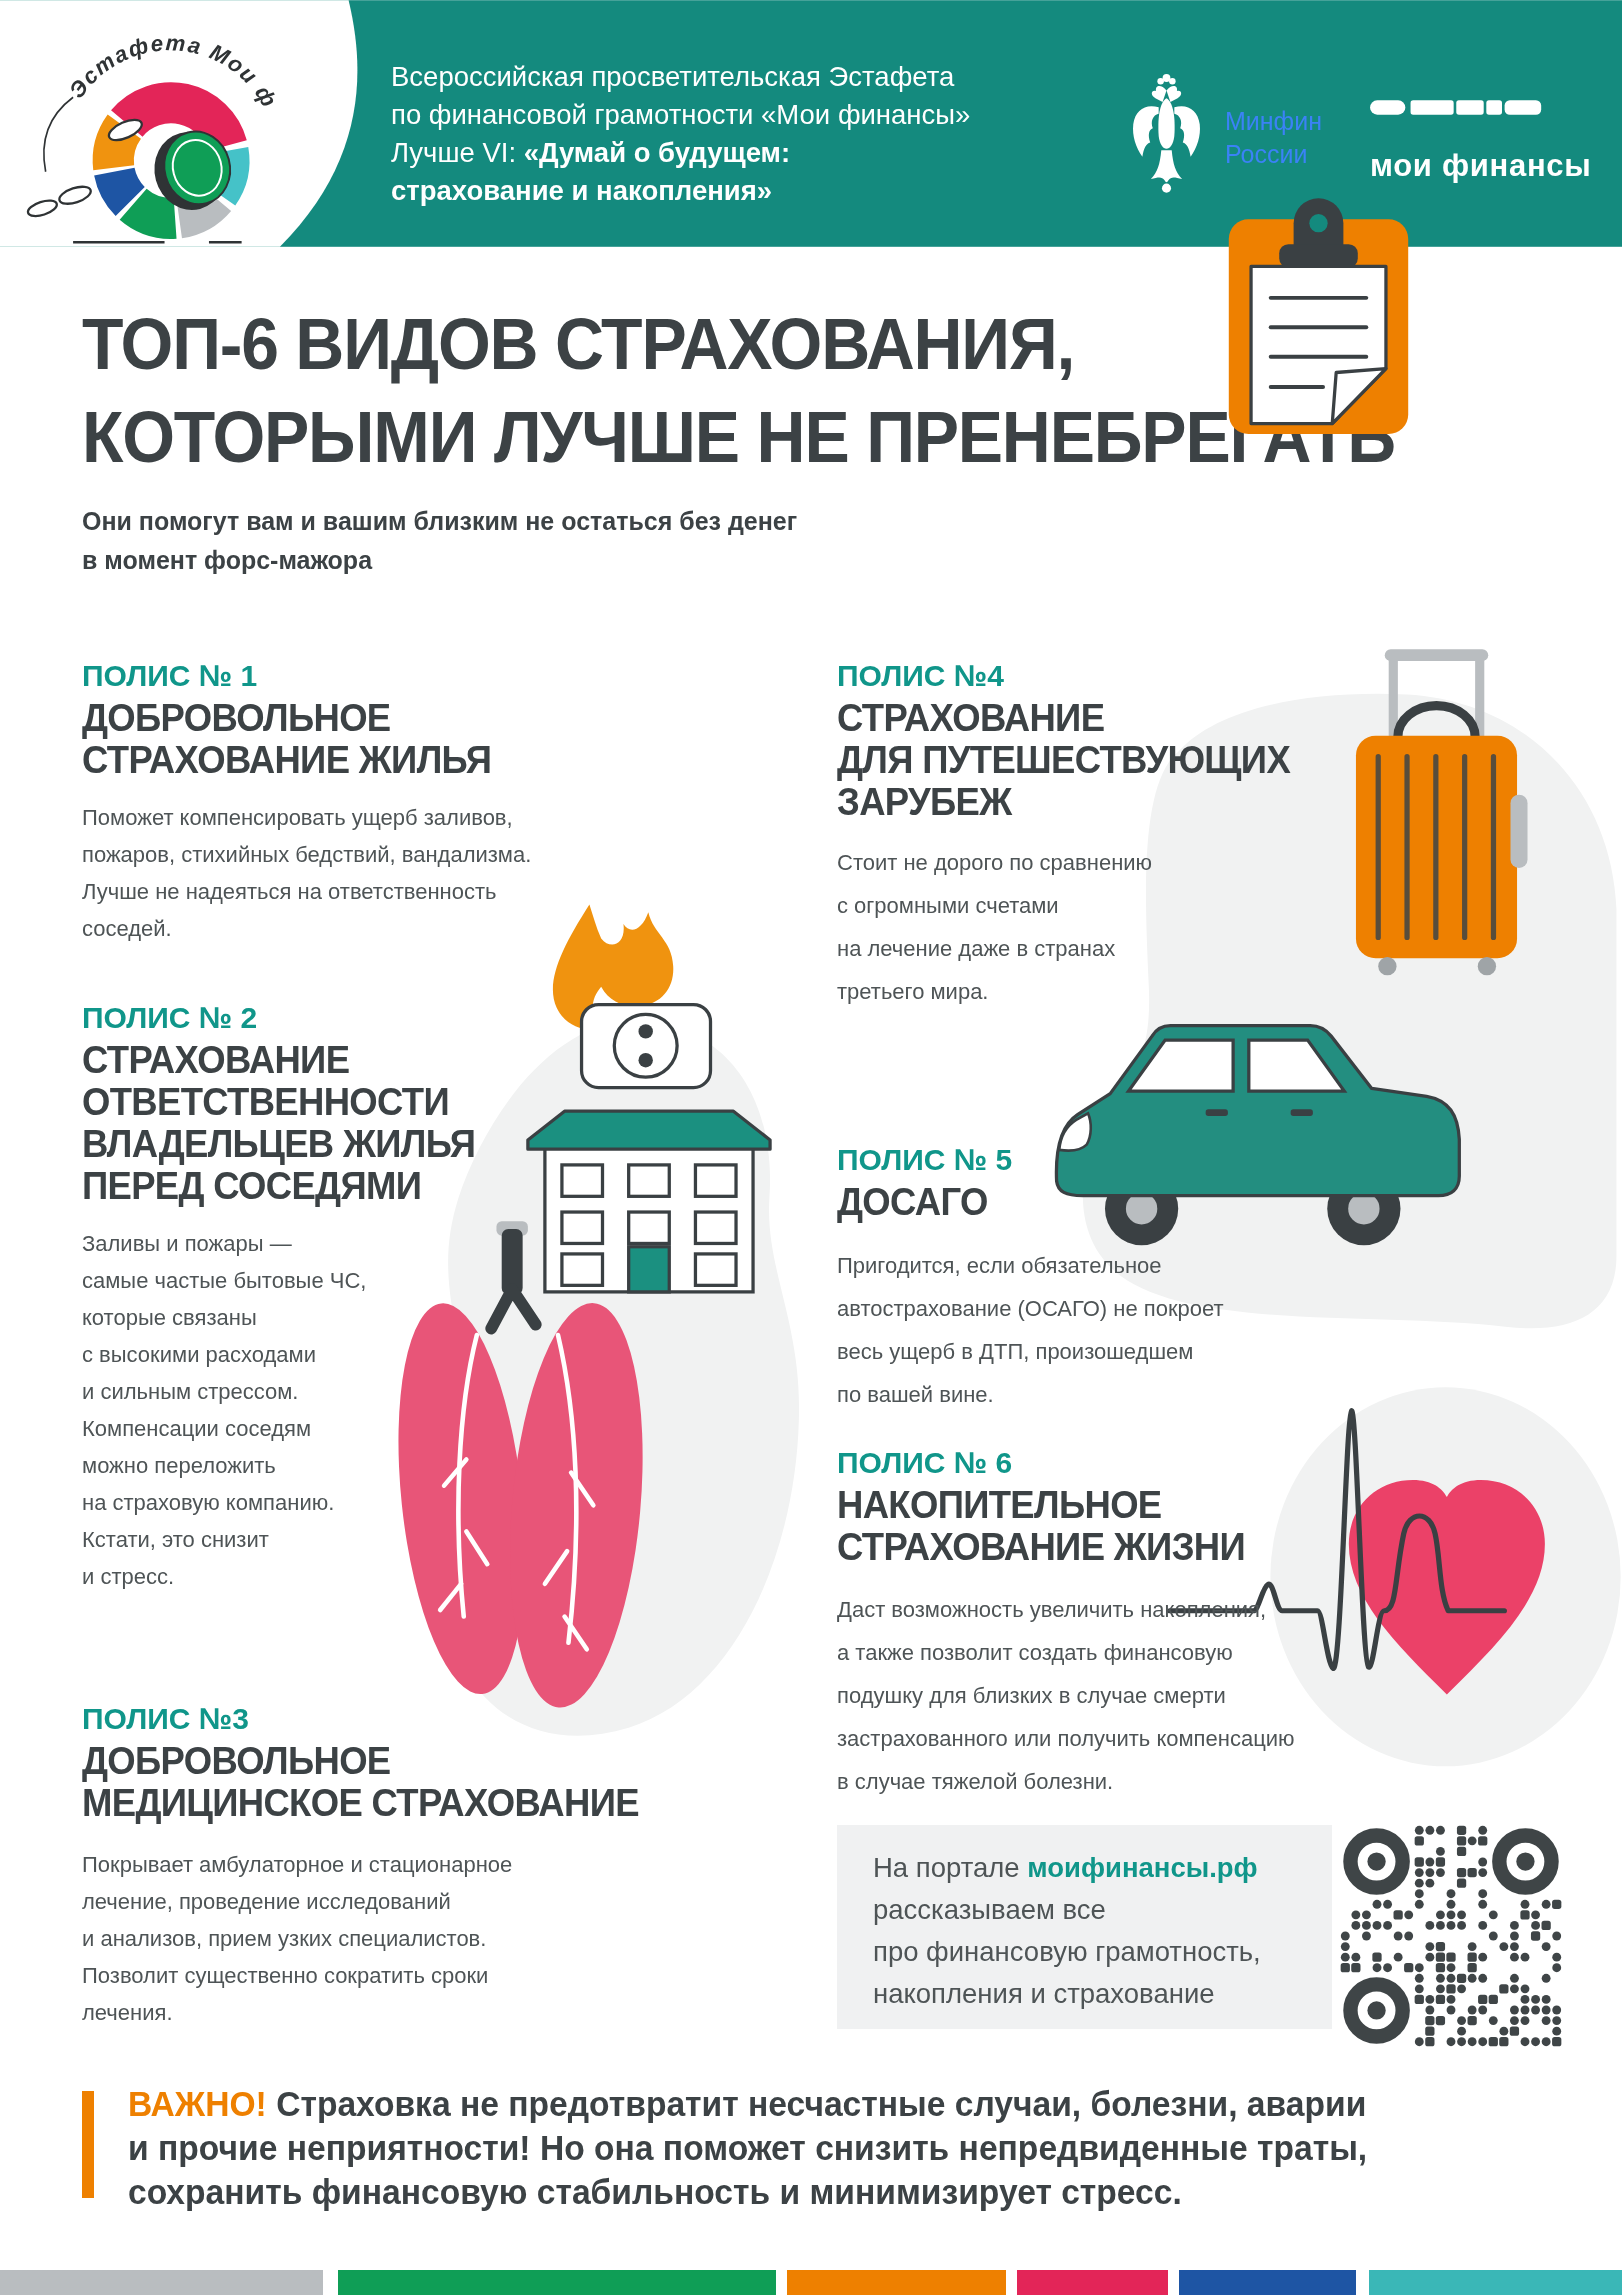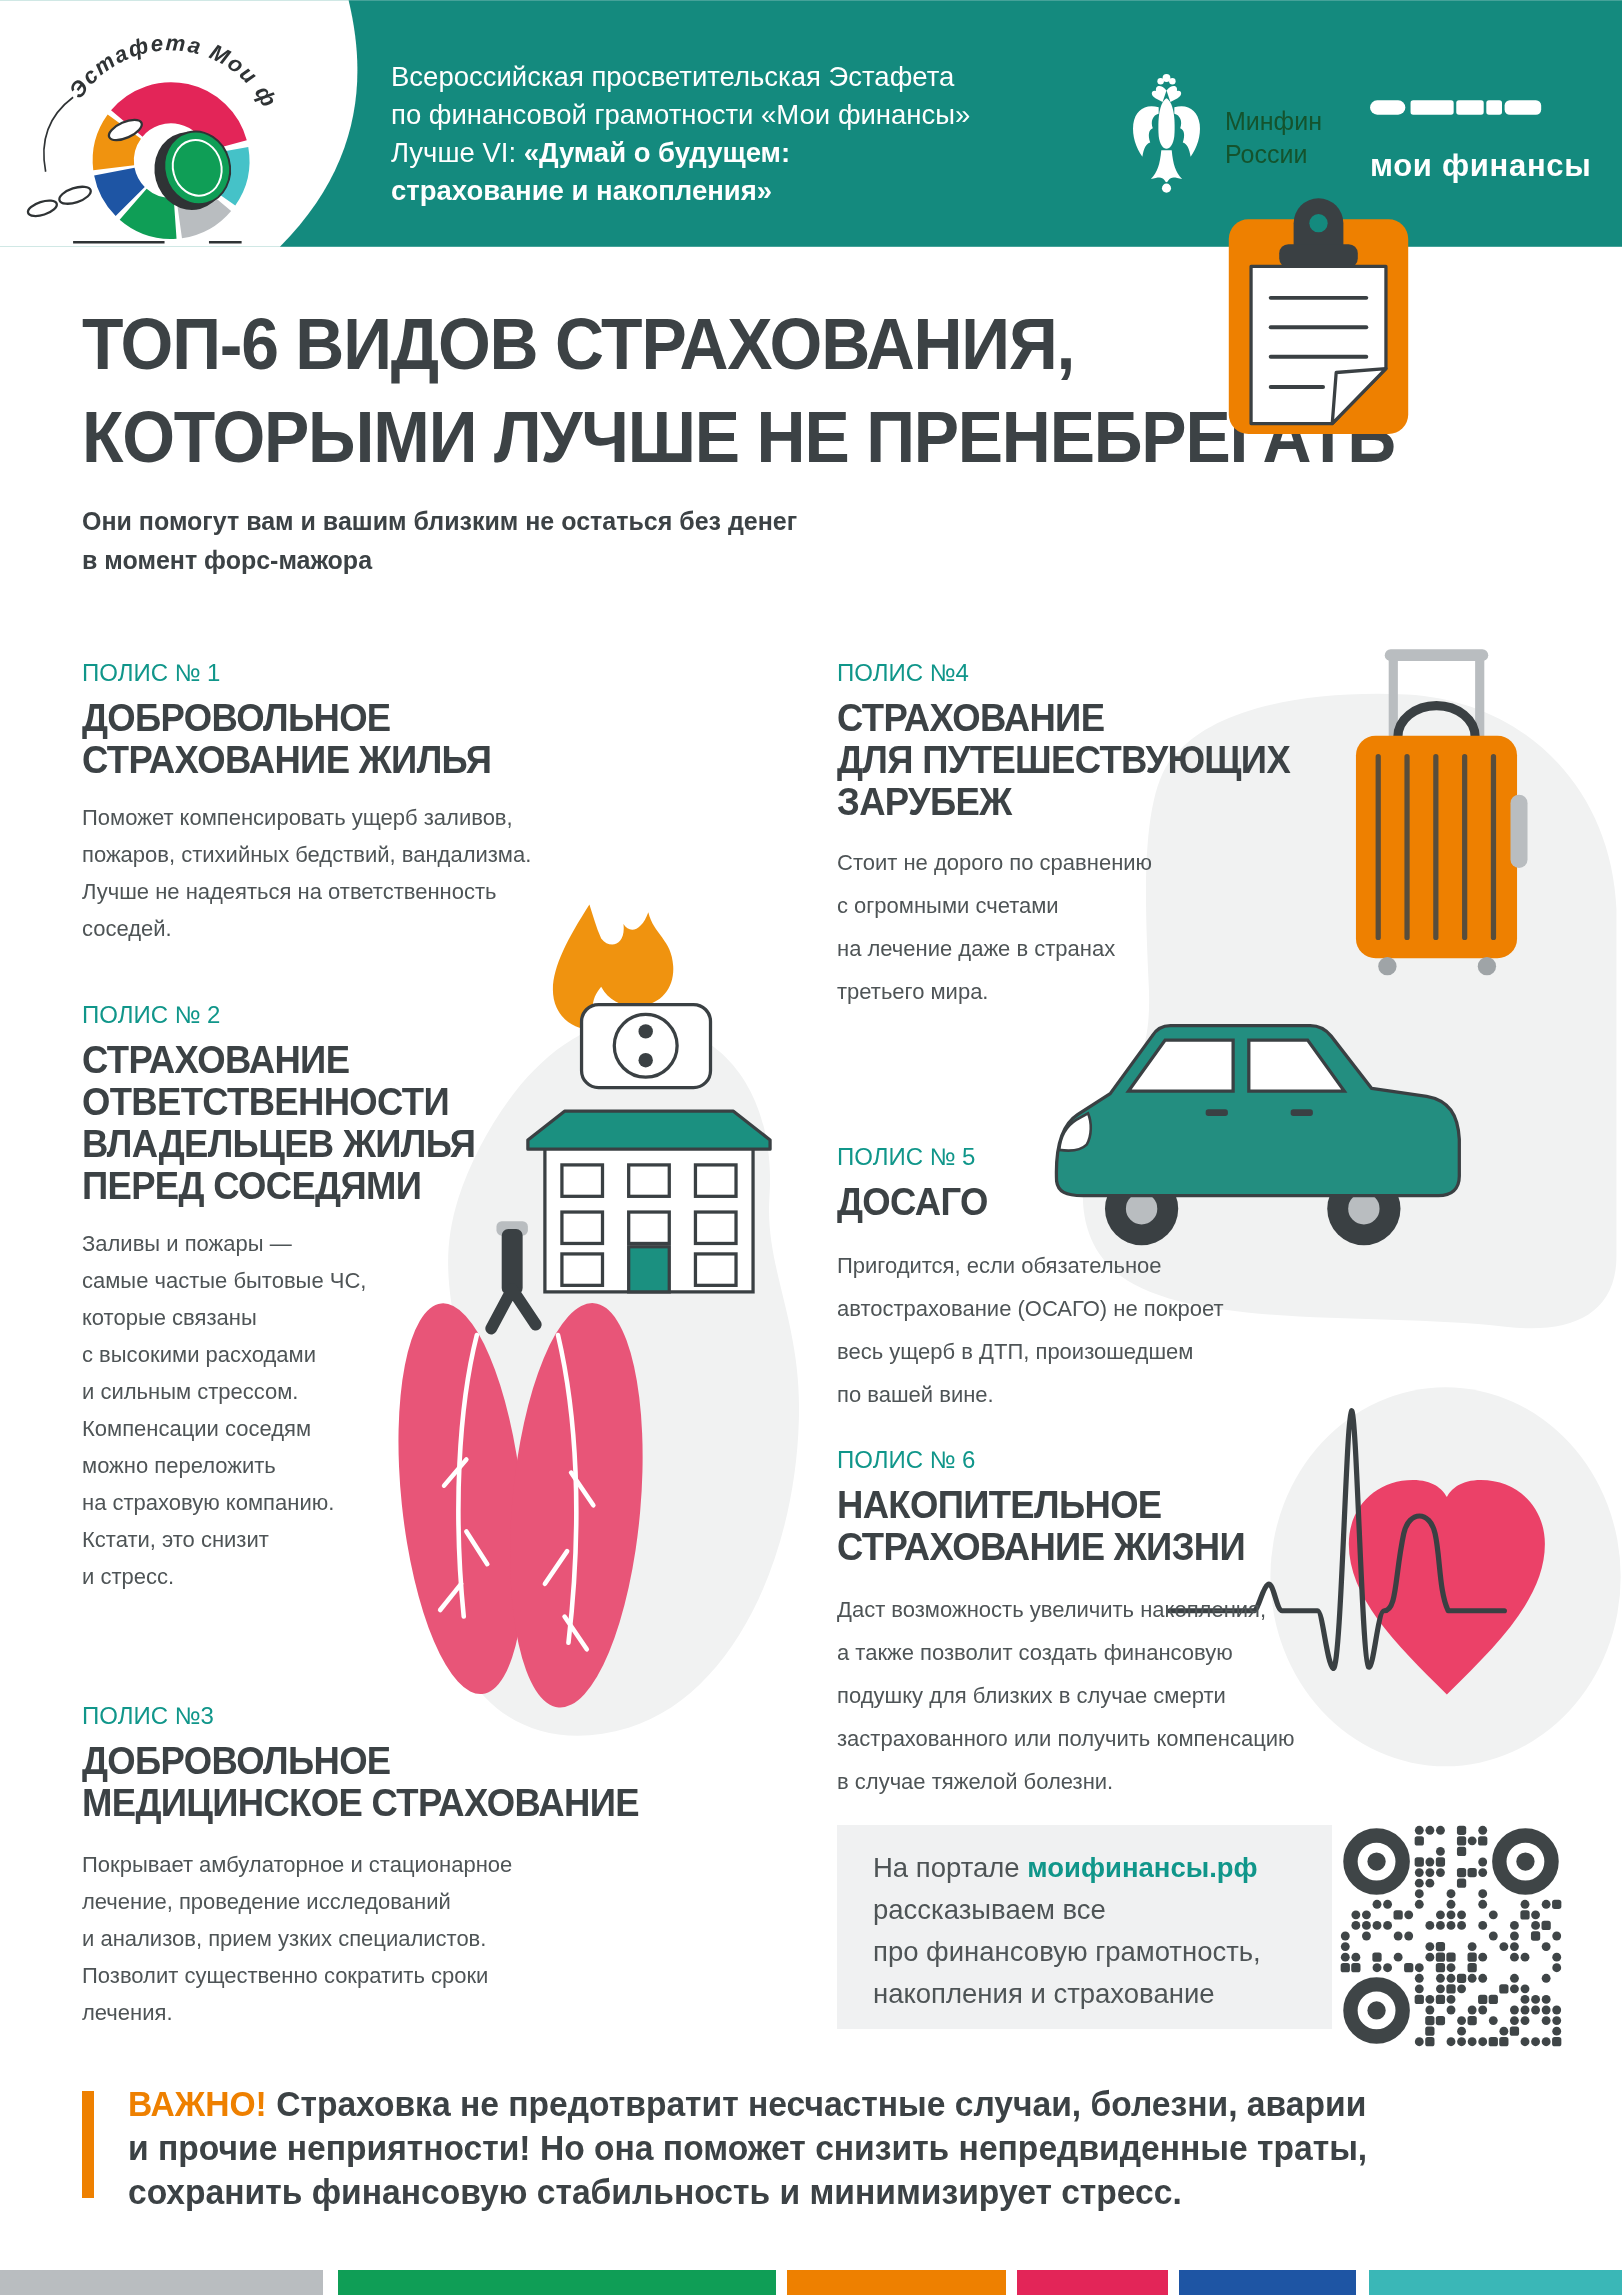--- a/index.html
+++ b/index.html
@@ -3,28 +3,28 @@
 <meta charset="utf-8">
 <style>
   html,body{margin:0;padding:0;background:#fff;}
   .poster{position:relative;width:1622px;height:2295px;background:#fff;overflow:hidden;
           font-family:"Liberation Sans",sans-serif;}
   .abs{position:absolute;}
   .pre{white-space:pre-line;}
   
   .band-text{left:391px;top:58px;color:#fff;font-size:27.5px;line-height:38px;font-weight:400;}
   .band-text b{font-weight:700;}
-  .minfin-label{left:1225px;top:105px;color:#14532d;font-size:25px;line-height:33px;}
+  .minfin-label{left:1225px;top:105px;color:#3b82f6;font-size:25px;line-height:33px;}
   .brand-label{left:1370px;top:148px;color:#fff;font-size:31px;font-weight:700;letter-spacing:0.7px;}
   
   .big-title{left:82px;color:#3c4245;font-size:73px;font-weight:700;letter-spacing:-1.3px;
              transform:scaleX(.93);transform-origin:0 50%;white-space:nowrap;}
   .subtitle{left:82px;top:502px;color:#3c4245;font-size:25px;line-height:39px;font-weight:700;}
   
-  .sec-heading{color:#10968a;font-size:24px;font-weight:400;white-space:nowrap;}
+  .sec-heading{color:#10968a;font-size:30px;font-weight:700;white-space:nowrap;}
   .sec-title{color:#3c4245;font-size:38px;line-height:42px;font-weight:700;letter-spacing:-0.7px;
              transform:scaleX(.96);transform-origin:0 0;white-space:pre-line;}
   .sec-body{color:#4e5456;font-size:22px;white-space:pre-line;}
   .lh-l{line-height:37px;} .lh-r{line-height:43px;}
   
   .portal-panel{left:837px;top:1825px;width:495px;height:204px;background:#f0f1f2;}
   .portal-text{left:873px;top:1847px;color:#4e5456;font-size:27.5px;line-height:42px;}
   .portal-link{color:#10968a;font-weight:700;margin-top:45px;}
   
   .imp-bar{left:82px;top:2091px;width:11.8px;height:107px;background:#ee8000;}

